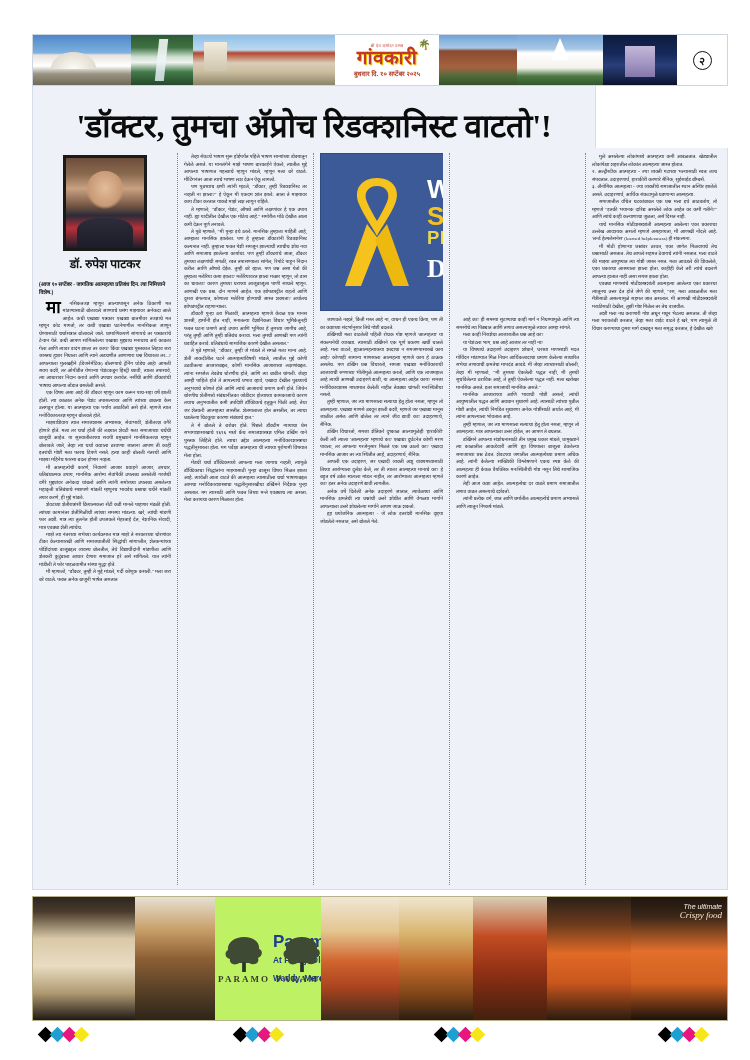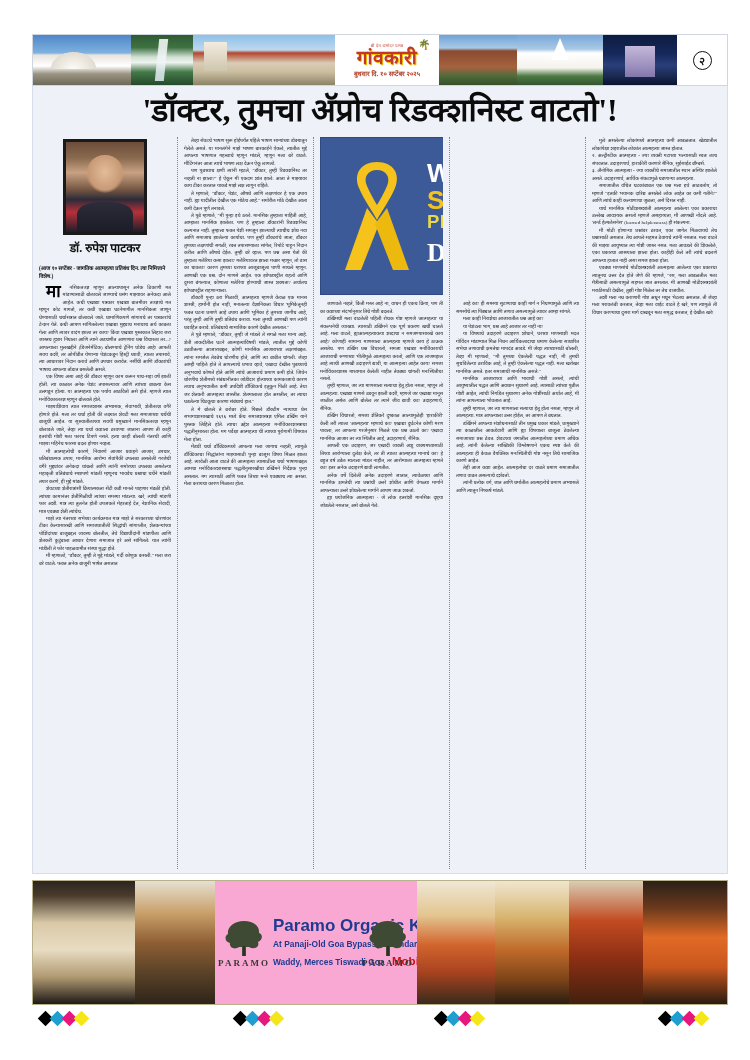--- a/index.html
+++ b/index.html
@@ -73,22 +73,22 @@
   .logo-date { font-size: 6.5px; font-weight: bold; color: #b03a22; margin-top: 2px; white-space: nowrap; }
   .logo-deco { position: absolute; right: 8px; top: 4px; font-size: 10px; color: #2e8b3d; }
   .pageno {
     width: 19px; height: 19px; border: 1.4px solid #111; border-radius: 50%;
     display: flex; align-items: center; justify-content: center;
     font-family: "Liberation Serif", serif; font-size: 11px; font-weight: bold; color: #111;
   }
 
   
   .headline-band {
-    width: 696px; background: #eef2f8;
-    padding: 6px 0 4px 0; border-left: 1px solid #d6dde8; border-right: 1px solid #d6dde8;
+    width: 564px; background: #eef2f8;
+    padding: 22px 0 4px 0; border-left: 1px solid #d6dde8; border-right: 1px solid #d6dde8;
   }
   .headline {
     font-family: "Liberation Serif", serif;
     font-size: 32px; font-weight: bold; color: #0b0b0b;
     text-align: center; line-height: 1.14; letter-spacing: -0.2px;
     white-space: nowrap;
   }
 
   
   .article {
@@ -179,21 +179,21 @@
   .ap-chicken { width: 74px;
     background: linear-gradient(180deg,#d8cdb4 0%,#c24c22 32%,#8e2f14 62%,#42200f 100%); }
   .ap-rings { width: 84px;
     background: linear-gradient(180deg,#2a2018 0%,#6b3a1c 22%,#e06a26 46%,#c9561d 70%,#2a1b10 100%); }
   .ap-crispy { width: 96px;
     background: linear-gradient(180deg,#1e150f 0%,#3c2718 16%,#e2702c 44%,#d2601f 70%,#1a120c 100%); }
   .crispy-cap { position: absolute; top: 6px; right: 5px; text-align: right; }
   .crispy-1 { font-size: 7px; color: #f6f2e8; font-style: italic; }
   .crispy-2 { font-family: "Liberation Serif", serif; font-size: 9px; color: #f8e9c8; font-style: italic; }
 
-  .ad-center { flex: 1 1 auto; background: #f9a8d4; display: flex; align-items: center;
+  .ad-center { flex: 1 1 auto; background: #bef264; display: flex; align-items: center;
     padding: 2px 2px; min-width: 0; }
   .ad-logo { flex: 0 0 54px; text-align: center; }
   .ad-logo svg { display: block; margin: 0 auto; }
   .ad-logo-word { font-family: "Liberation Serif", serif; font-size: 9px; letter-spacing: 2px;
     color: #3a3a32; font-weight: bold; }
   .ad-text { flex: 1 1 auto; text-align: center; padding: 0 2px; min-width: 0; }
   .ad-title { font-family: "Liberation Sans", sans-serif; font-weight: bold; font-size: 17px;
     color: #1f3b8f; line-height: 1.08; white-space: nowrap; }
   .ad-addr { font-family: "Liberation Sans", sans-serif; font-weight: bold; font-size: 8.4px;
     color: #1f3b8f; line-height: 1.45; margin-top: 3px; white-space: nowrap; }
@@ -349,20 +349,26 @@
           <path d="M21 28 L21 38 L23 38 L23 28 Z" fill="#2b3226"></path>
         </svg>
         <div class="ad-logo-word">PARAMO</div>
       </div>
     </div>
 
     <div class="ad-photo ap-bowl"></div>
     <div class="ad-photo ap-biryani"></div>
     <div class="ad-photo ap-chicken"></div>
     <div class="ad-photo ap-rings"></div>
+    <div class="ad-photo ap-crispy">
+      <div class="crispy-cap">
+        <div class="crispy-1">The ultimate</div>
+        <div class="crispy-2">Crispy food</div>
+      </div>
+    </div>
   </div>
 
   <div class="regbar">
     <div class="regset" style="left:8px">
       <span class="dia k"></span>
       <span class="dia c"></span>
       <span class="dia m"></span>
       <span class="dia y"></span>
     </div>
     <div class="regset" style="left:203px">

